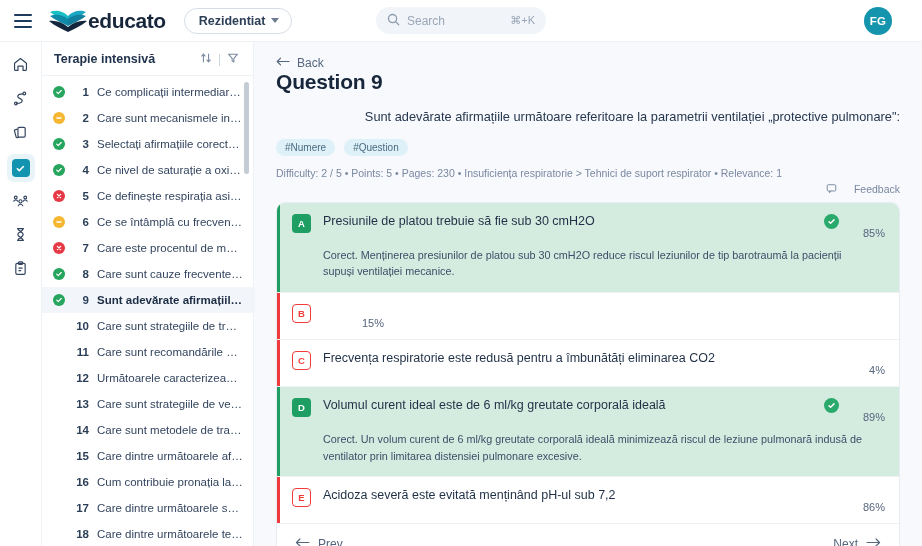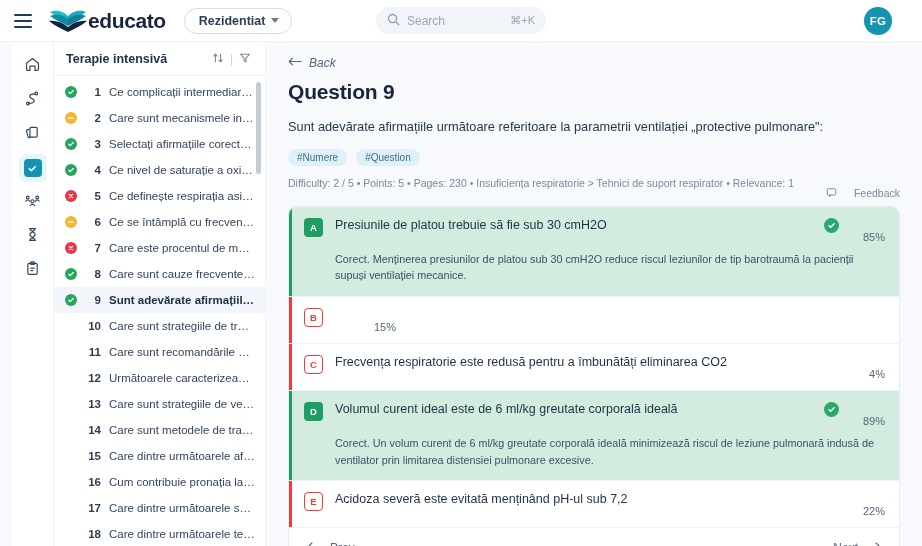--- a/index.html
+++ b/index.html
@@ -56,21 +56,21 @@
   .avatar {
     position:absolute; right:30px;
     width:28px;height:28px;border-radius:50%;
     background:#1494ad; color:#fff;
     display:flex;align-items:center;justify-content:center;
     font-size:11.5px; font-weight:700; letter-spacing:.3px;
     cursor:pointer;
   }
 
   
-  .body-row { flex:1; display:flex; min-height:0; background:#f7f9fc;padding-left:12px; }
+  .body-row { flex:1; display:flex; min-height:0; background:#f7f9fc; }
 
   
   .rail {
     width: 42px; flex:0 0 42px;
     background:#fff; border-right:1px solid #eef1f5;
     display:flex; flex-direction:column; align-items:center;
     padding-top: 10px; gap: 6px;
   }
   .rail-item {
     width:28px;height:28px;border-radius:7px;
@@ -117,35 +117,35 @@
     text-overflow:ellipsis; flex:1;
   }
   .qrow.selected .qtext { font-weight:600; color:#1d2d44; }
   .sb-track { position:absolute; right:4px; top:6px; bottom:4px; width:5px; }
   .sb-thumb { position:absolute; right:4px; top:6px; width:5px; height:92px; background:#c4ccd6; border-radius:4px; cursor:pointer;}
 
   
   .main { flex:1; min-width:0; overflow:hidden; padding: 14px 22px 0 22px; background:#f7f9fc;}
   .back-link {
     display:flex; align-items:center; gap:7px;
-    font-size:12px; color:#55667e; cursor:pointer; margin-bottom: 10px; font-style: italic;
+    font-size:12px; color:#55667e; cursor:pointer; 
   }
   .q-title { font-size:21px; font-weight:700; color:#17263b; letter-spacing:-0.2px; margin-bottom: 14px;}
-  .q-stem { font-size:12.8px; color:#26374f; line-height:1.45; margin-bottom: 12px;}
+  .q-stem { font-size:12.8px; color:#26374f; line-height:1.45; margin-bottom: 12px; text-align: right;}
   .tags { display:flex; gap:9px; margin-bottom: 9px;}
   .tag {
     background:#def1f8; color:#4a6b80;
     border-radius:999px; padding:3px 9px; font-size:10px; cursor:pointer;
   }
   .meta-row { display:flex; align-items:flex-start; justify-content:space-between; }
   .meta { font-size:10.5px; color:#7a88a0; line-height:1.6; }
   .feedback {
     display:flex;align-items:center;gap:17px;
     font-size:10.5px;color:#7a88a0;cursor:pointer; white-space:nowrap;
-    margin-top: 12px;
+    margin-top: 18px;
   }
 
   
   .answers {
     margin-top: 6px;
     background:#fff; border:1px solid #e7ecf2; border-radius:9px;
     overflow:hidden;
   }
   .opt { display:flex; position:relative; border-bottom:1px solid #eef1f5; }
   .opt:last-of-type { border-bottom:1px solid #eef1f5; }
@@ -540,21 +540,21 @@
               <div class="explain">Corect. Un volum curent de 6 ml/kg greutate corporală ideală minimizează riscul de leziune pulmonară indusă de ventilator prin limitarea distensiei pulmonare excesive.</div>
             </div>
           </div>
           <div class="opt wrong">
             <span class="bar"></span>
             <div class="opt-inner">
               <div class="opt-top">
                 <span class="badge r">E</span>
                 <span class="opt-text">Acidoza severă este evitată menținând pH-ul sub 7,2</span>
                 <span style="flex:0 0 15px"></span>
-                <span class="pct">22%</span>
+                <span class="pct">86%</span>
               </div>
             </div>
           </div>
         </div>
       <div class="navrow">
         <div class="navbtn">
           <span>
             <svg width="15" height="11" viewBox="0 0 16 12" fill="none" stroke="#55667e" stroke-width="1.3" stroke-linecap="round" stroke-linejoin="round">
                 <path d="M15 6H1.6M5.2 2.2 1.4 6l3.8 3.8"></path>
               </svg>

